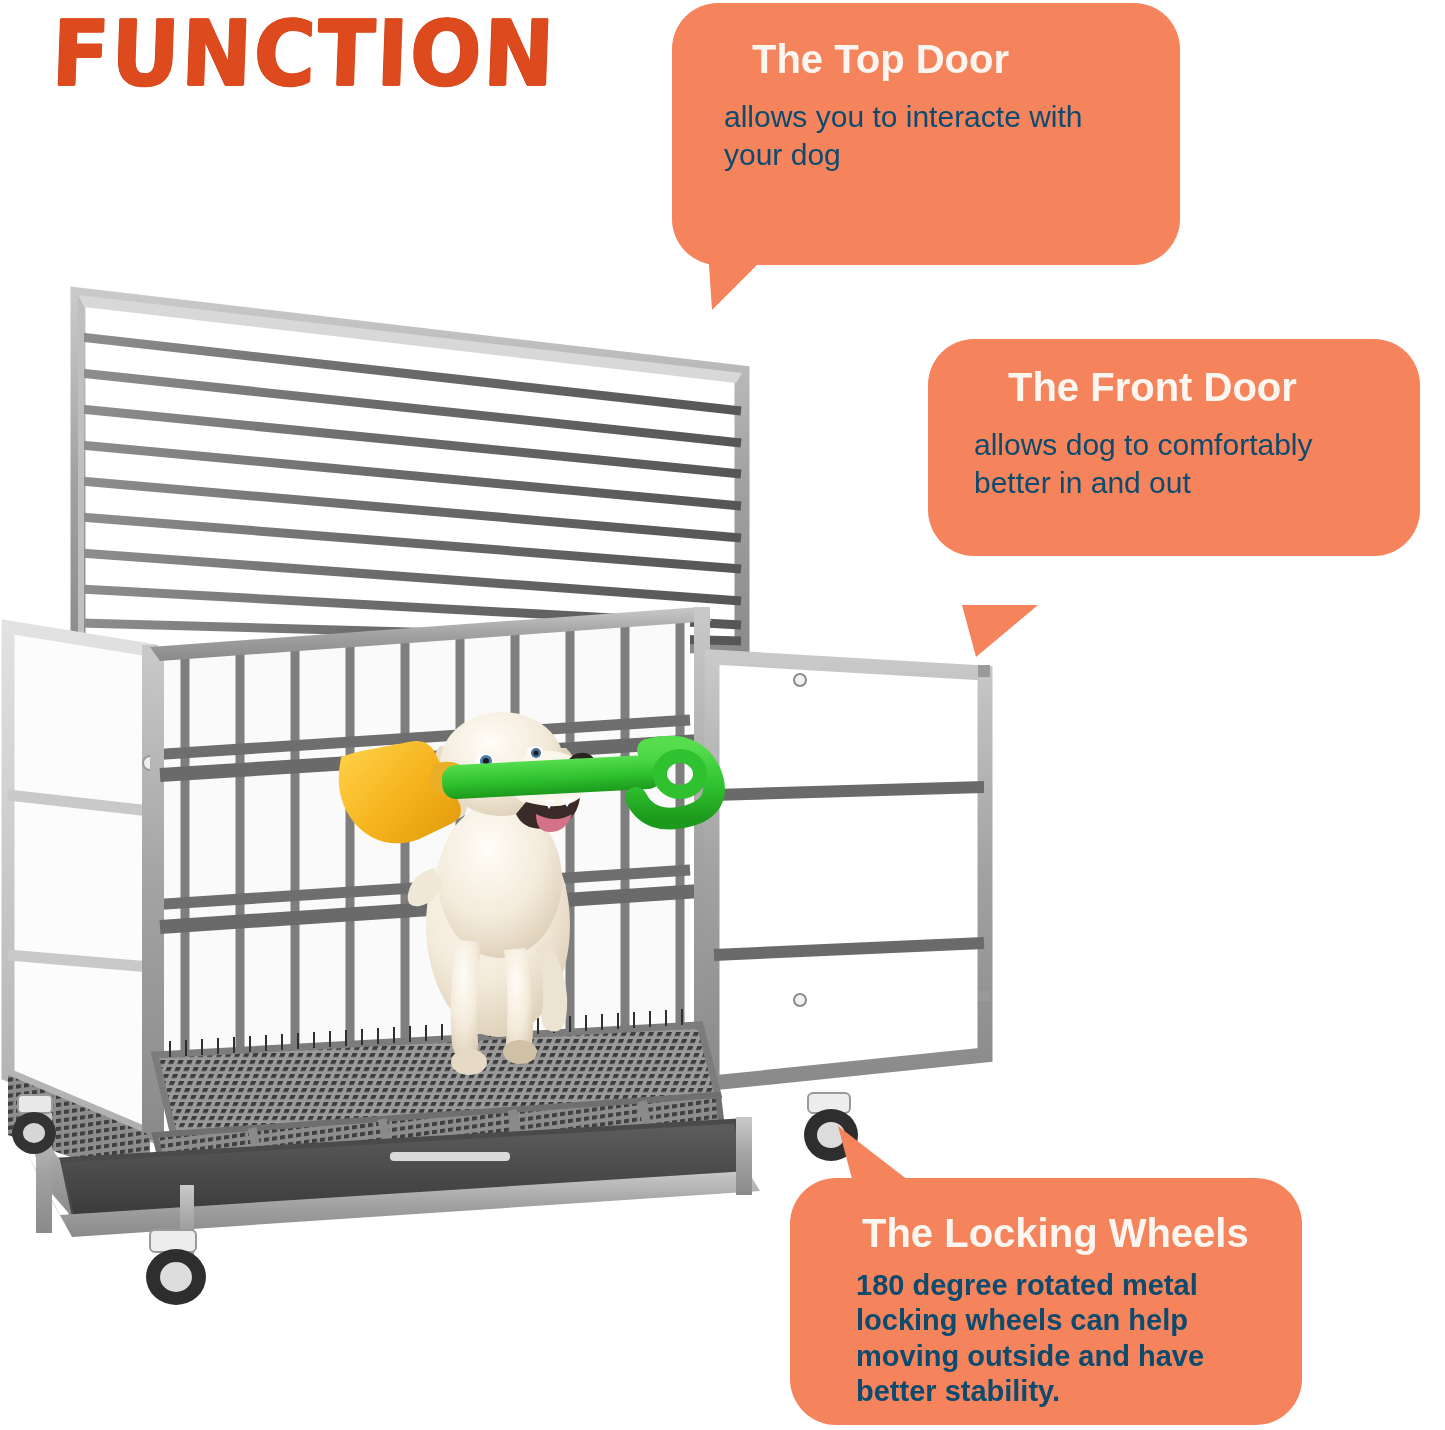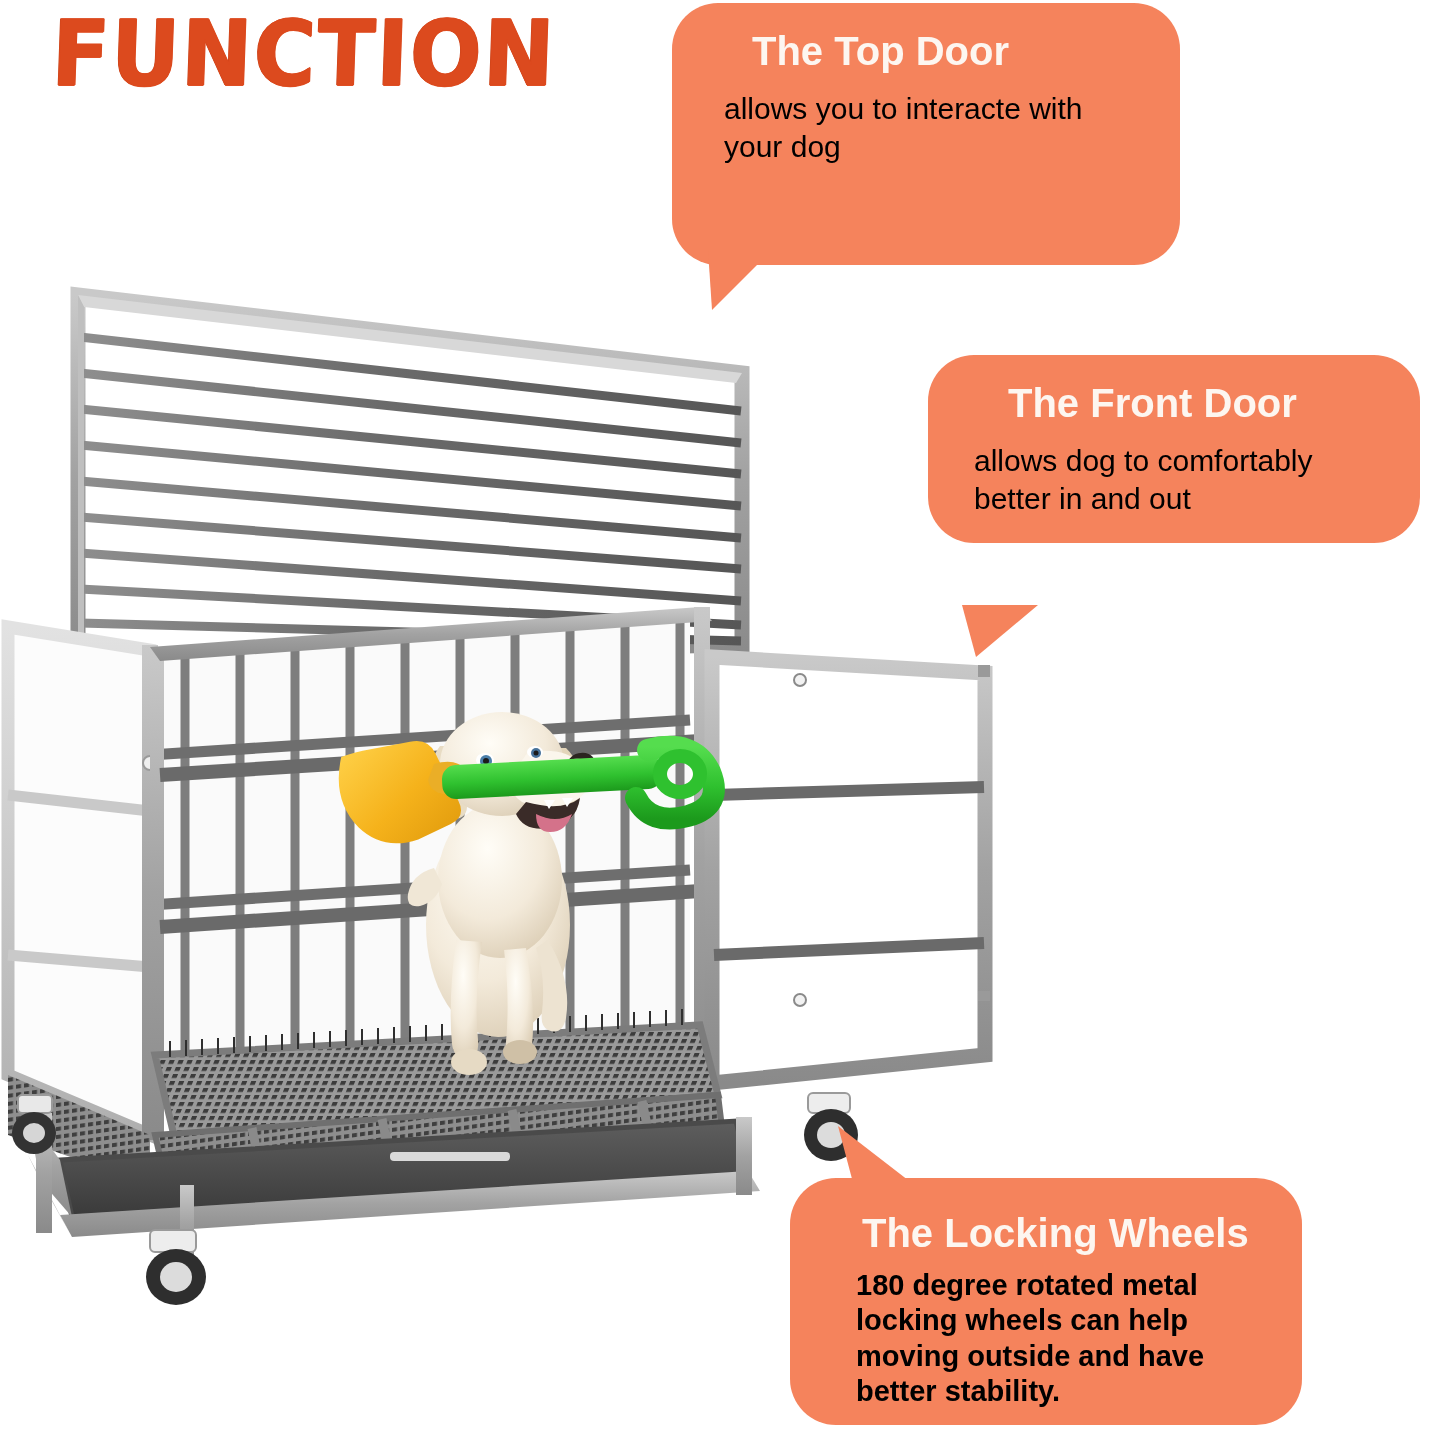--- a/index.html
+++ b/index.html
@@ -50,29 +50,29 @@
   .bubble .b-head {
     font-weight: 700;
     font-size: 38px;
     line-height: 1.12;
     margin-bottom: 16px;
     color: #FDF6F0;
   }
   .bubble .b-body {
     font-size: 30px;
     line-height: 1.28;
-    color: #000000;
+    color: #0c4a6e;
   }
   .bubble .b-body.bold { font-weight: 700; }
 
   #bubble-top     { left: 672px; top: 3px;    width: 508px; height: 262px; }
-  #bubble-top .b-head { margin-left: 46px; font-size: 40px; }
+  #bubble-top .b-head { margin-left: 46px; font-size: 40px; margin-top: 8px; }
   #bubble-top .b-body { margin-left: 18px; }
 
-  #bubble-front   { left: 928px; top: 355px;  width: 492px; height: 188px; border-radius: 46px; }
+  #bubble-front   { left: 928px; top: 339px;  width: 492px; height: 217px; border-radius: 46px; }
   #bubble-front .b-head { margin-left: 46px; font-size: 40px; }
   #bubble-front .b-body { margin-left: 12px; }
 
   #bubble-wheels  { left: 790px; top: 1178px; width: 512px; height: 247px; padding: 33px 30px; }
   #bubble-wheels .b-head { margin-left: 42px; font-size: 40px; margin-bottom: 12px; }
   #bubble-wheels .b-body { margin-left: 36px; font-size: 29px; line-height: 1.22; }
 
   
   #cage { position: absolute; left: 0; top: 255px; width: 1010px; height: 1075px; }
 

